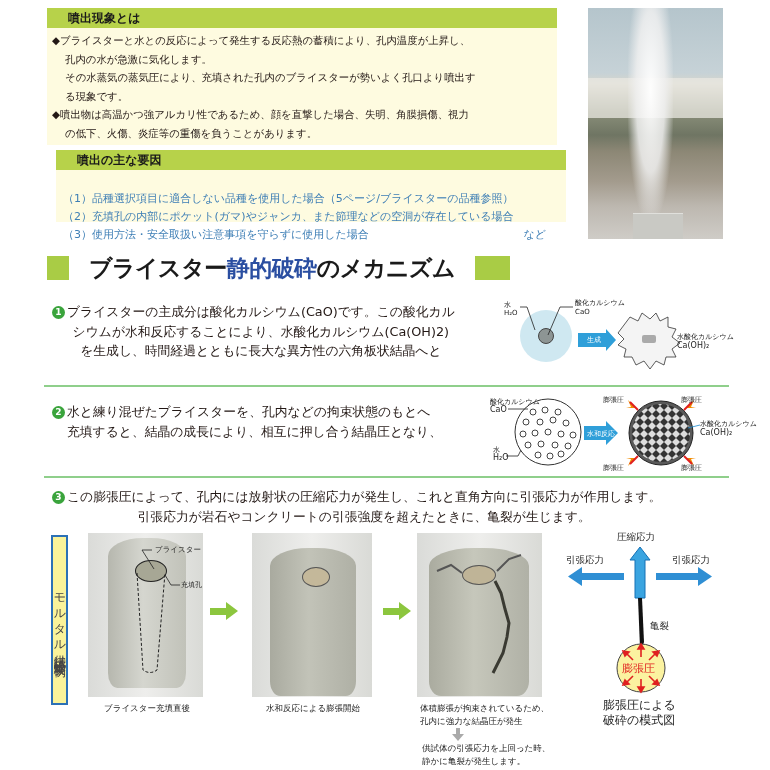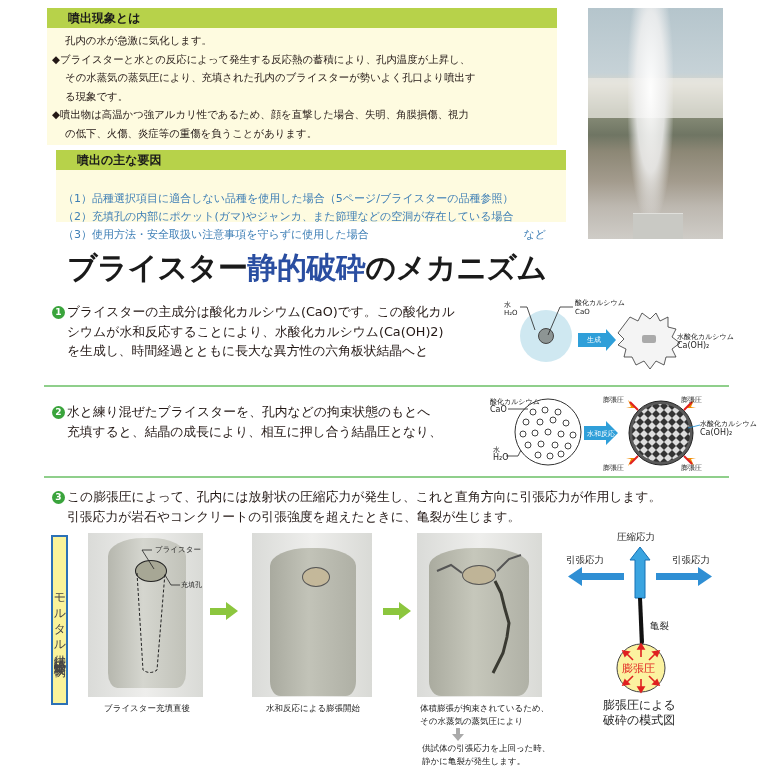--- a/index.html
+++ b/index.html
@@ -21,28 +21,28 @@
   .photo-top { position:absolute; left:588px; top:8px; width:135px; height:231px; overflow:hidden;
      background:linear-gradient(180deg,#b5c5cc 0%,#c6d2d7 28%,#d8d6cc 33%,#8a8f7a 45%,#6f7563 55%,#8c8775 62%,#a39b8d 75%,#bdb8b0 86%,#cfccc7 100%); }
   .photo-top .steam { position:absolute; left:40px; top:0; width:45px; height:210px;
      background:radial-gradient(ellipse at 50% 40%,rgba(255,255,255,.95) 0%,rgba(240,240,240,.85) 45%,rgba(220,220,220,0) 75%); }
   .photo-top .block { position:absolute; left:45px; top:205px; width:50px; height:30px; background:#c9c9c4; border-top:1px solid #e0e0dc; }
   .photo-top .building { position:absolute; left:0; top:70px; width:135px; height:40px; background:#e9e8e2; opacity:.75; }
 
   
   .sec-title { position:absolute; left:47px; top:253px; width:463px; height:30px; display:flex; align-items:center; }
   .sec-title .sq { width:22px; height:24px; background:#a9cc45; }
-  .sec-title .txt { font-size:30px; font-weight:bold; letter-spacing:-0.5px; padding:0 20px; white-space:nowrap; color:#1a1a1a; }
+  .sec-title .txt { font-size:23px; font-weight:bold; letter-spacing:-0.5px; padding:0 20px; white-space:nowrap; color:#1a1a1a; }
   .sec-title .hl { color:#2a4ea1; }
   .sec-title .bar { flex:1; height:24px; background:#a9cc45; }
 
   
   .step { position:absolute; left:52px; font-size:12.8px; line-height:19.5px; white-space:nowrap; }
   .num { display:inline-block; width:13px; height:13px; border-radius:50%; background:#3aa43c; color:#fff; font-size:9px; text-align:center; line-height:13px; font-weight:bold; margin-right:2px; vertical-align:1px; }
-  .step .cont { padding-left:15px; }
+  .step .cont { padding-left:15px;text-align:center; }
   .divider { position:absolute; left:44px; width:685px; height:2px; background:#8fcf8b; }
 
   
   .diag { position:absolute; }
   .lbl { position:absolute; font-size:7px; color:#222; line-height:8px; white-space:nowrap; }
   .lbl.big { font-size:8px; }
 
   
   .cyl { position:absolute; top:533px; height:164px; overflow:hidden; }
   .cyl-bg { position:absolute; inset:0; background:linear-gradient(90deg,#dadbd8,#eeeeec 50%,#d9dad6); }
@@ -51,22 +51,22 @@
 
   .side-label { position:absolute; left:51px; top:535px; width:17px; height:170px; background:#faf39a; border:2px solid #2c71b6;
      writing-mode:vertical-rl; font-size:12px; letter-spacing:1.5px; color:#444; display:flex; align-items:center; justify-content:center; padding-top:2px; }
 </style>
 </head>
 <body>
 
 <div class="warn-box">
   <div class="box-head">噴出現象とは</div>
   <div class="warn-body">
+    <div class="line">◆ブライスターと水との反応によって発生する反応熱の蓄積により、孔内温度が上昇し、</div>
     <div class="line indent">孔内の水が急激に気化します。</div>
-    <div class="line">◆ブライスターと水との反応によって発生する反応熱の蓄積により、孔内温度が上昇し、</div>
     <div class="line indent">その水蒸気の蒸気圧により、充填された孔内のブライスターが勢いよく孔口より噴出す</div>
     <div class="line indent">る現象です。</div>
     <div class="line">◆噴出物は高温かつ強アルカリ性であるため、顔を直撃した場合、失明、角膜損傷、視力</div>
     <div class="line indent">の低下、火傷、炎症等の重傷を負うことがあります。</div>
   </div>
 </div>
 
 <div class="cause-box">
   <div class="box-head">噴出の主な要因</div>
   <div class="cause-body">
@@ -226,21 +226,21 @@
   <div class="cyl-bg"></div>
   <div class="cyl-body" style="left:12px; top:15px; width:100px; height:148px; background:linear-gradient(90deg,#aaab9f,#c6c7bb 45%,#b0b1a6);"></div>
   <div style="position:absolute; left:45px; top:32px; width:34px; height:20px; border-radius:50%; background:#bfb497; border:1px solid #555;"></div>
   <svg style="position:absolute;left:0;top:0" width="125" height="164">
     <path d="M78 48 L84 60 L88 76 L92 90 L90 104 L86 120 L80 132 L76 140" fill="none" stroke="#3a3a32" stroke-width="3"></path>
     <path d="M20 38 L34 32 L45 40" fill="none" stroke="#555" stroke-width="2"></path>
     <path d="M80 38 L92 26 L104 22" fill="none" stroke="#555" stroke-width="2"></path>
   </svg>
 </div>
 <div class="cap" style="left:420px; top:703px;">体積膨張が拘束されているため、</div>
-<div class="cap" style="left:420px; top:716px;">その水蒸気の蒸気圧により</div>
+<div class="cap" style="left:420px; top:716px;">孔内に強力な結晶圧が発生</div>
 <svg style="position:absolute;left:452px;top:728px" width="12" height="14">
   <rect x="4" y="0" width="4" height="7" fill="#aaa"></rect>
     <polygon points="0,6 12,6 6,13" fill="#aaa"></polygon>
 </svg>
 <div class="cap" style="left:422px; top:743px;">供試体の引張応力を上回った時、</div>
 <div class="cap" style="left:422px; top:756px;font-family:Liberation Serif, serif;">静かに亀裂が発生します。</div>
 
 <div class="diag" style="left:550px; top:530px; width:180px; height:230px;">
   <svg style="position:absolute;left:0;top:0" width="180" height="230">
 

